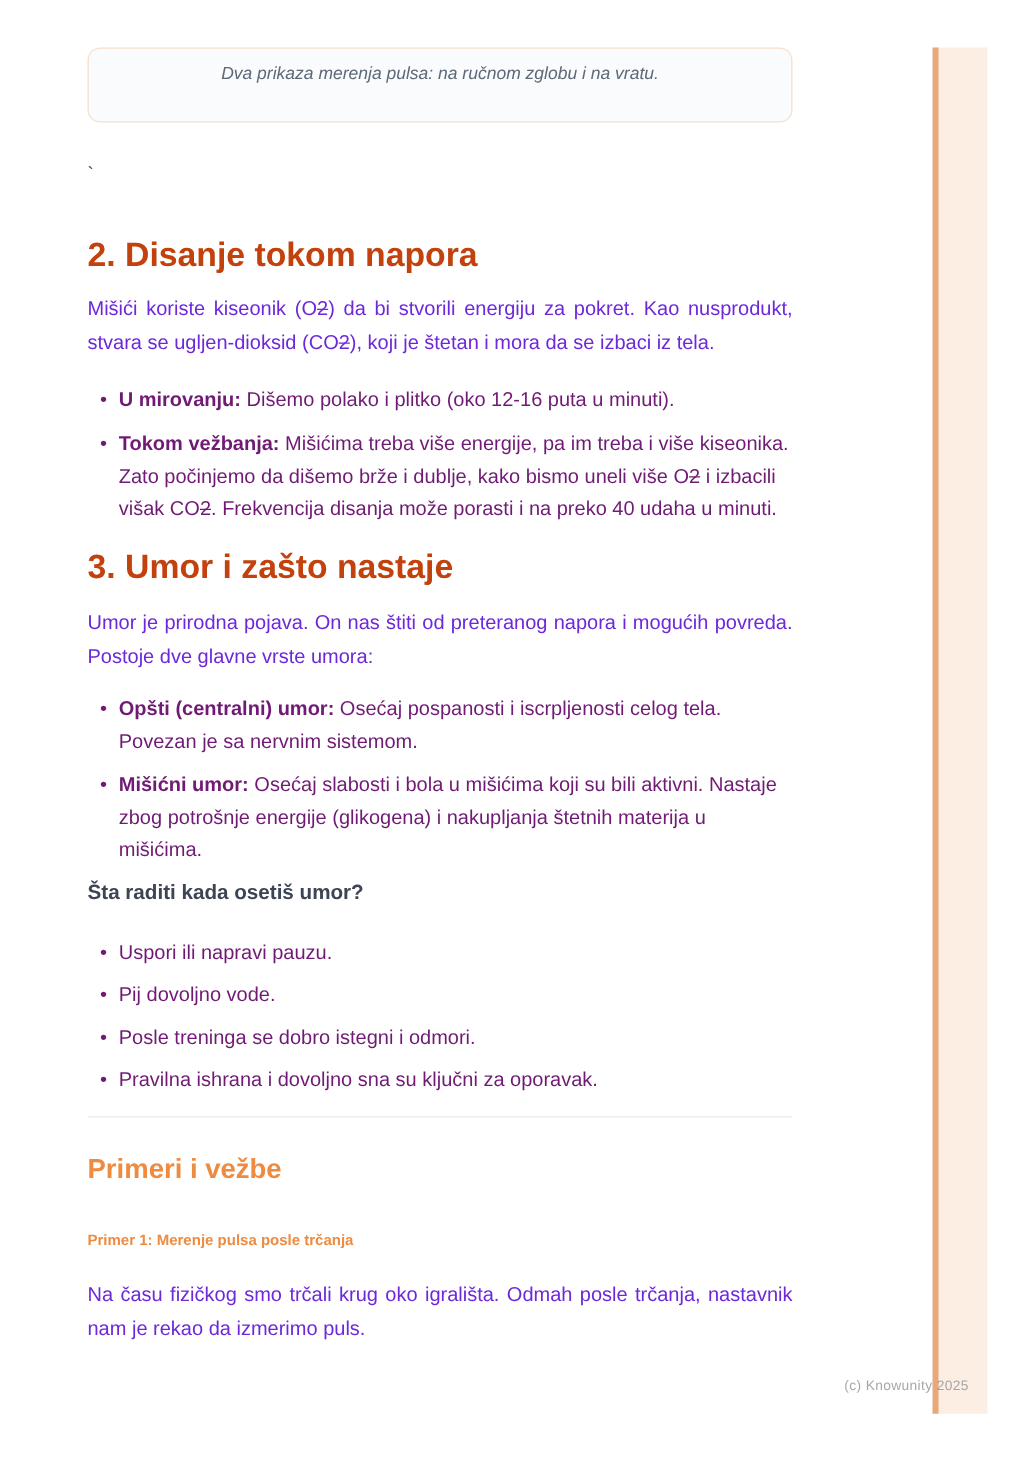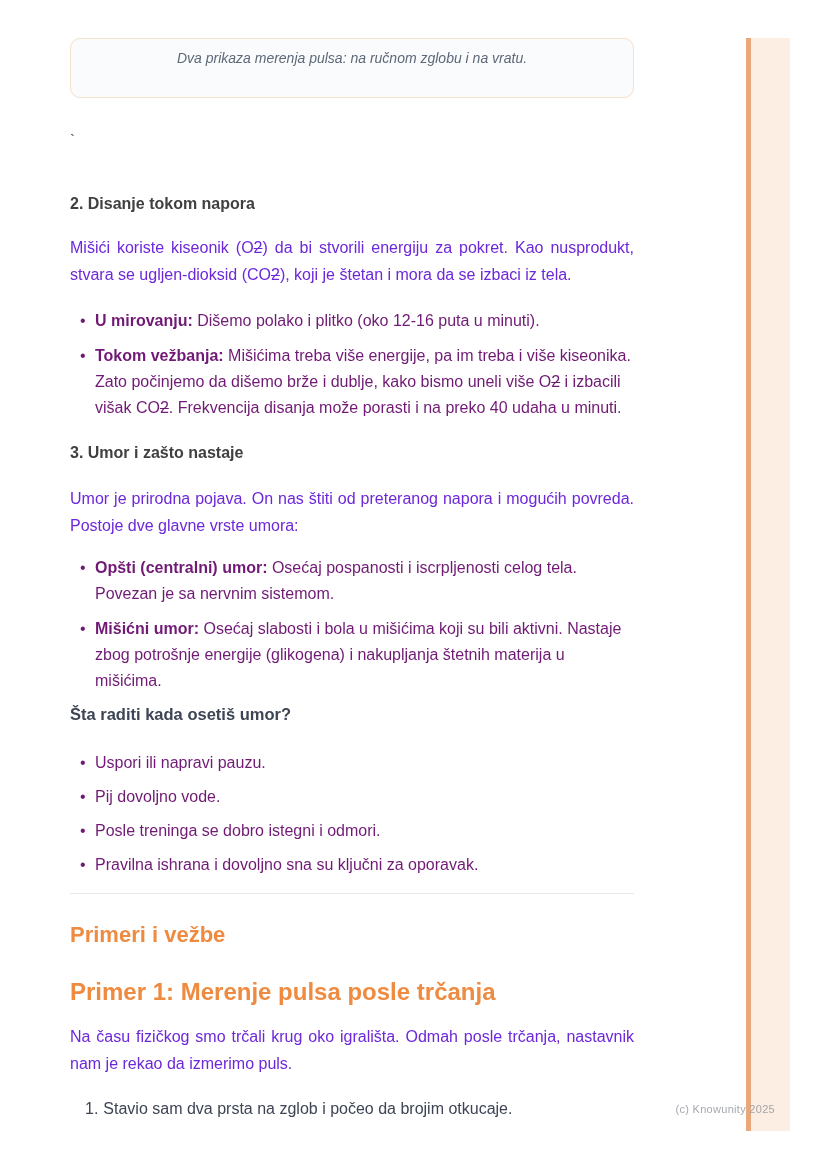--- a/index.html
+++ b/index.html
@@ -30,30 +30,30 @@
     background: #fafbfc;
     text-align: center; padding-top: 9px;
   }
   .figure-caption {
     font-style: italic; font-size: 14px; line-height: 20px; color: #5d6878;
   }
 
   .stray { margin-top: 33px; font-size: 15px; line-height: 18px; color: #374151; }
 
   h2 {
-    margin-top: 44px; font-size: 16px; line-height: 22px;
-    font-weight: 700; color: #404040;
+    margin-top: 44px; font-size: 27px; line-height: 22px;
+    font-weight: 700; color: #c2410c;
   }
   h2.umor { margin-top: 21px; }
   h1 {
     margin-top: 26px; font-size: 22px; line-height: 30px;
     font-weight: 700; color: #ee8b40;
   }
   h3 {
-    margin-top: 31px; font-size: 24px; line-height: 22px;
+    margin-top: 31px; font-size: 12px; line-height: 22px;
     font-weight: 700; color: #ee8b40;
   }
 
   p.body {
     margin-top: 19px; font-size: 16px; line-height: 27px;
     text-align: justify; color: #6d28d9;
   }
   p.body.after-h2 { margin-top: 21px; }
   p.body.after-h3 { margin-top: 20px; }
 
@@ -135,19 +135,18 @@
     </ul>
 
     <hr class="divider">
 
     <h1>Primeri i vežbe</h1>
 
     <h3>Primer 1: Merenje pulsa posle trčanja</h3>
 
     <p class="body after-h3">Na času fizičkog smo trčali krug oko igrališta. Odmah posle trčanja, nastavnik nam je rekao da izmerimo puls.</p>
 
-    <div class="step"><span class="step-num">1.</span><span>Stavio sam dva prsta na zglob i počeo da brojim otkucaje.</span></div>
 
   </div>
 
   <div class="watermark">(c) Knowunity 2025</div>
 
 </div>
 
 </body></html>

